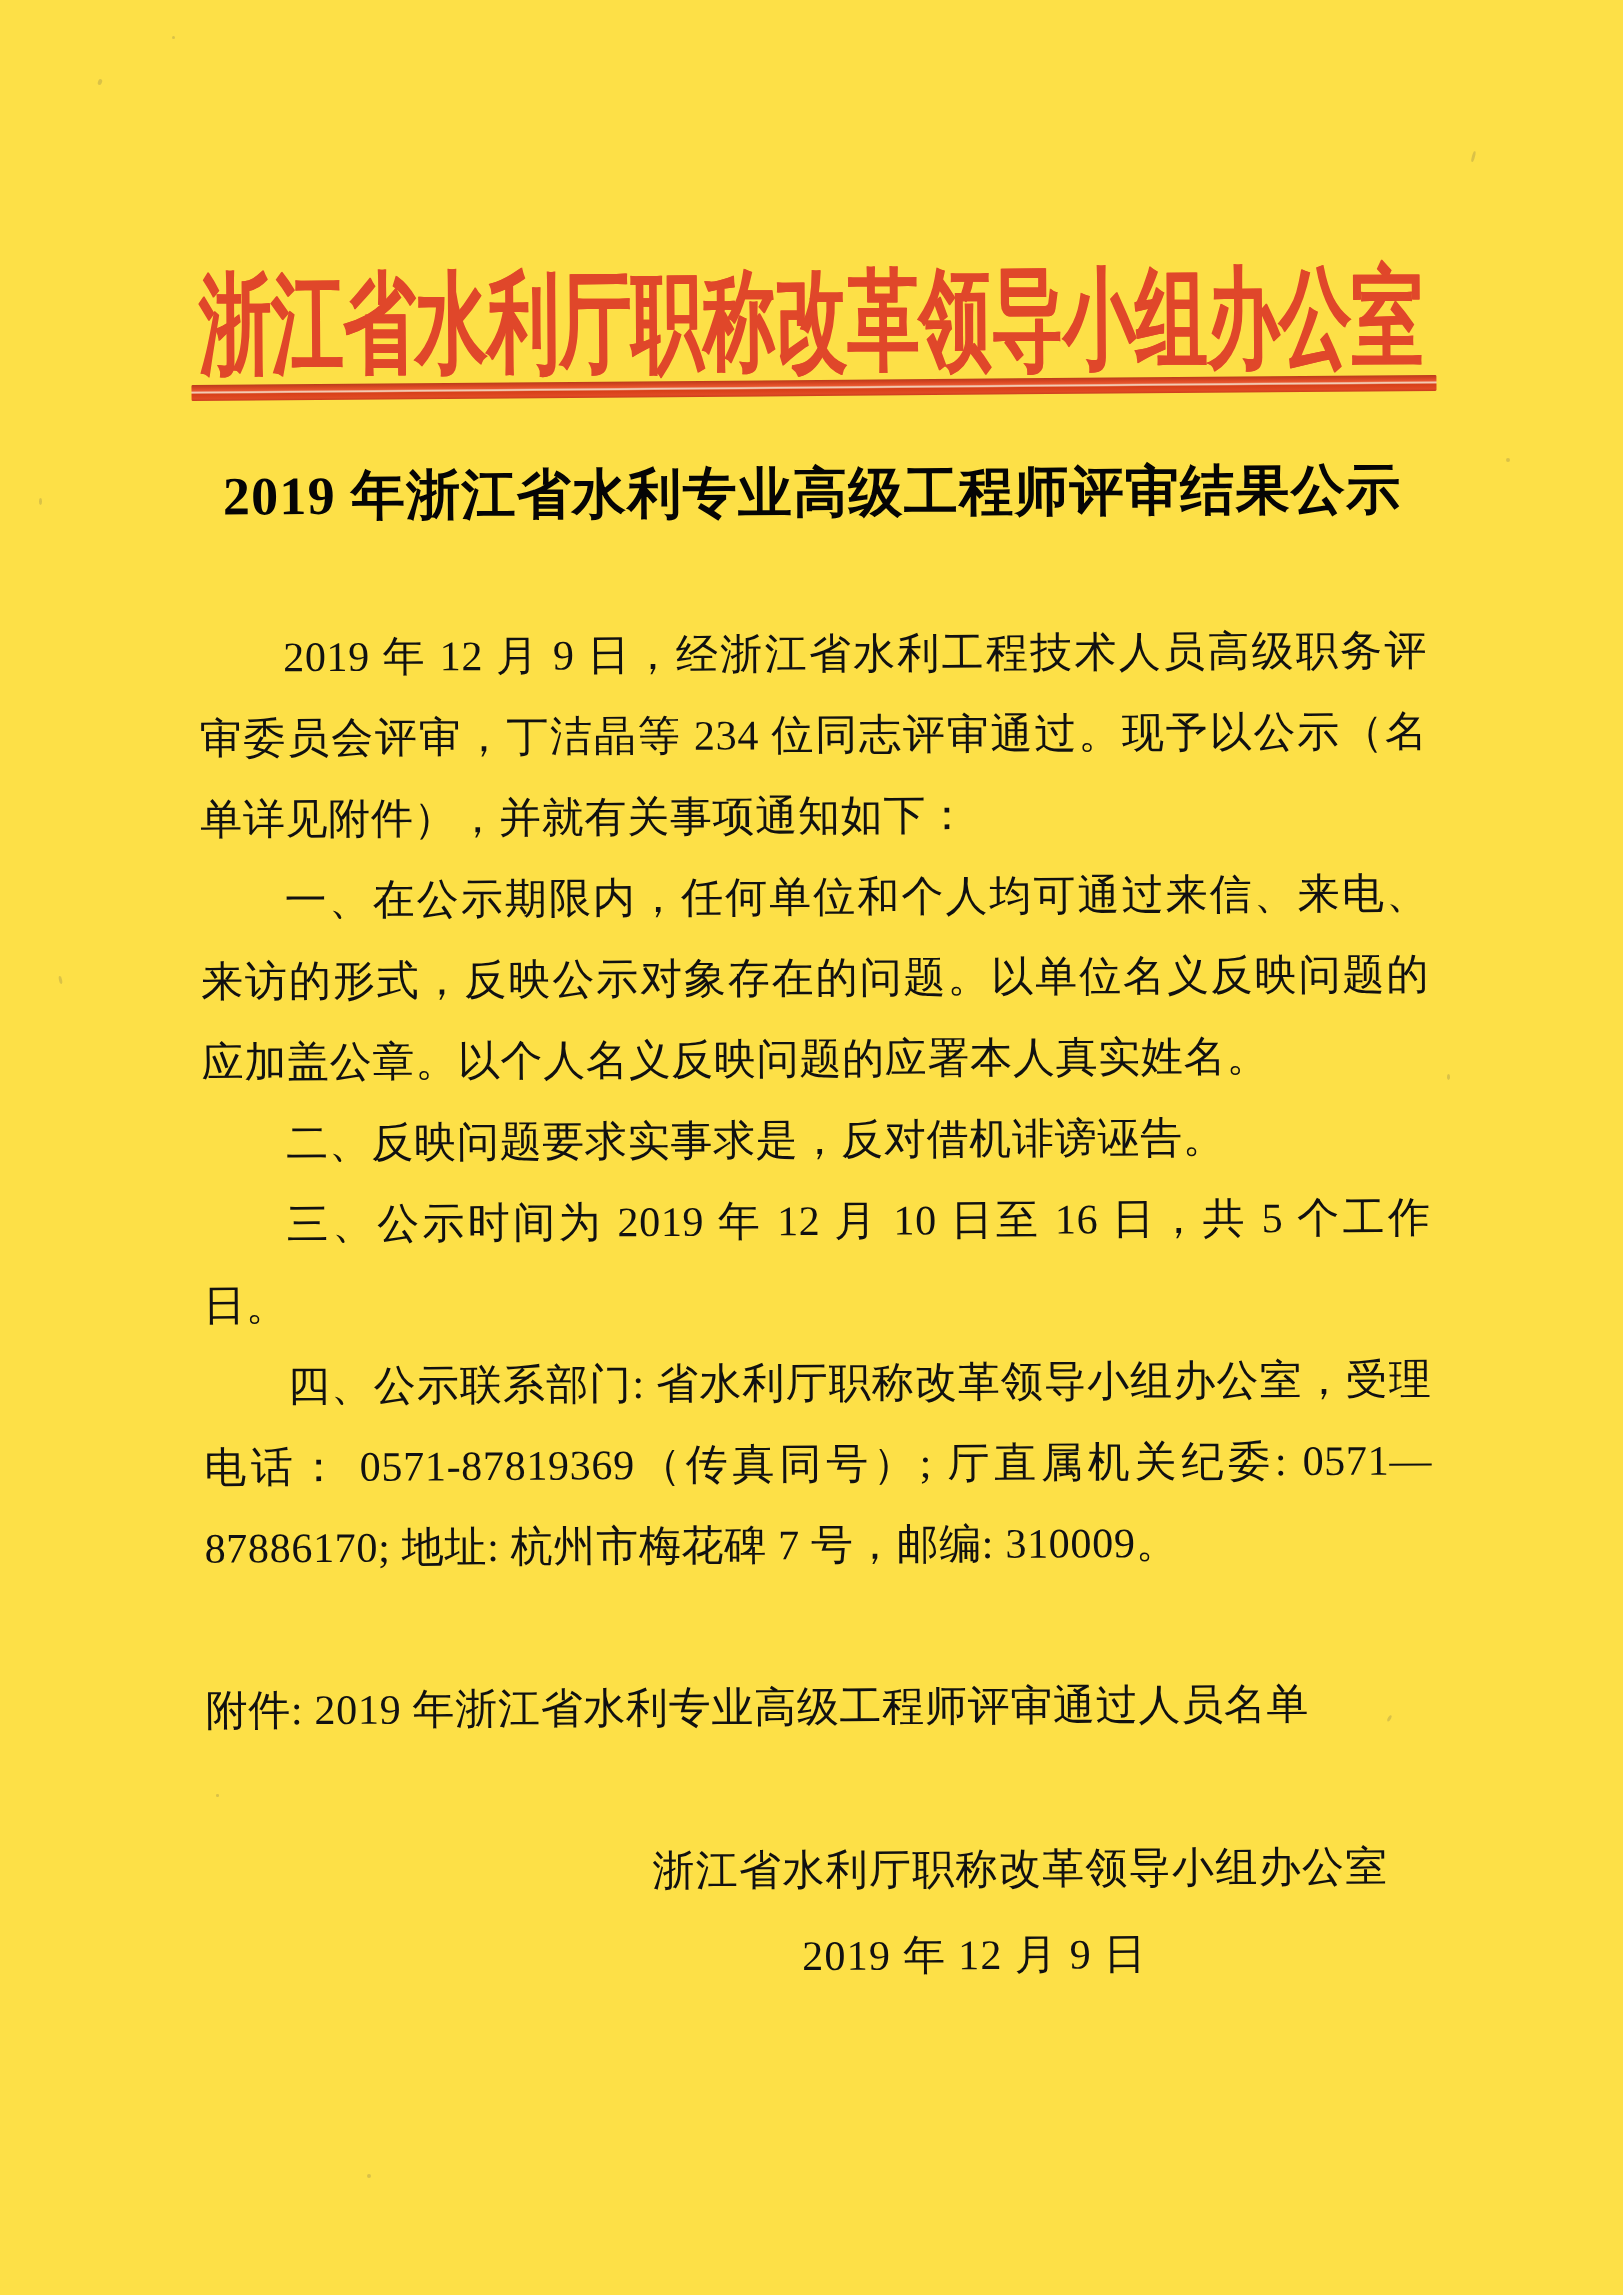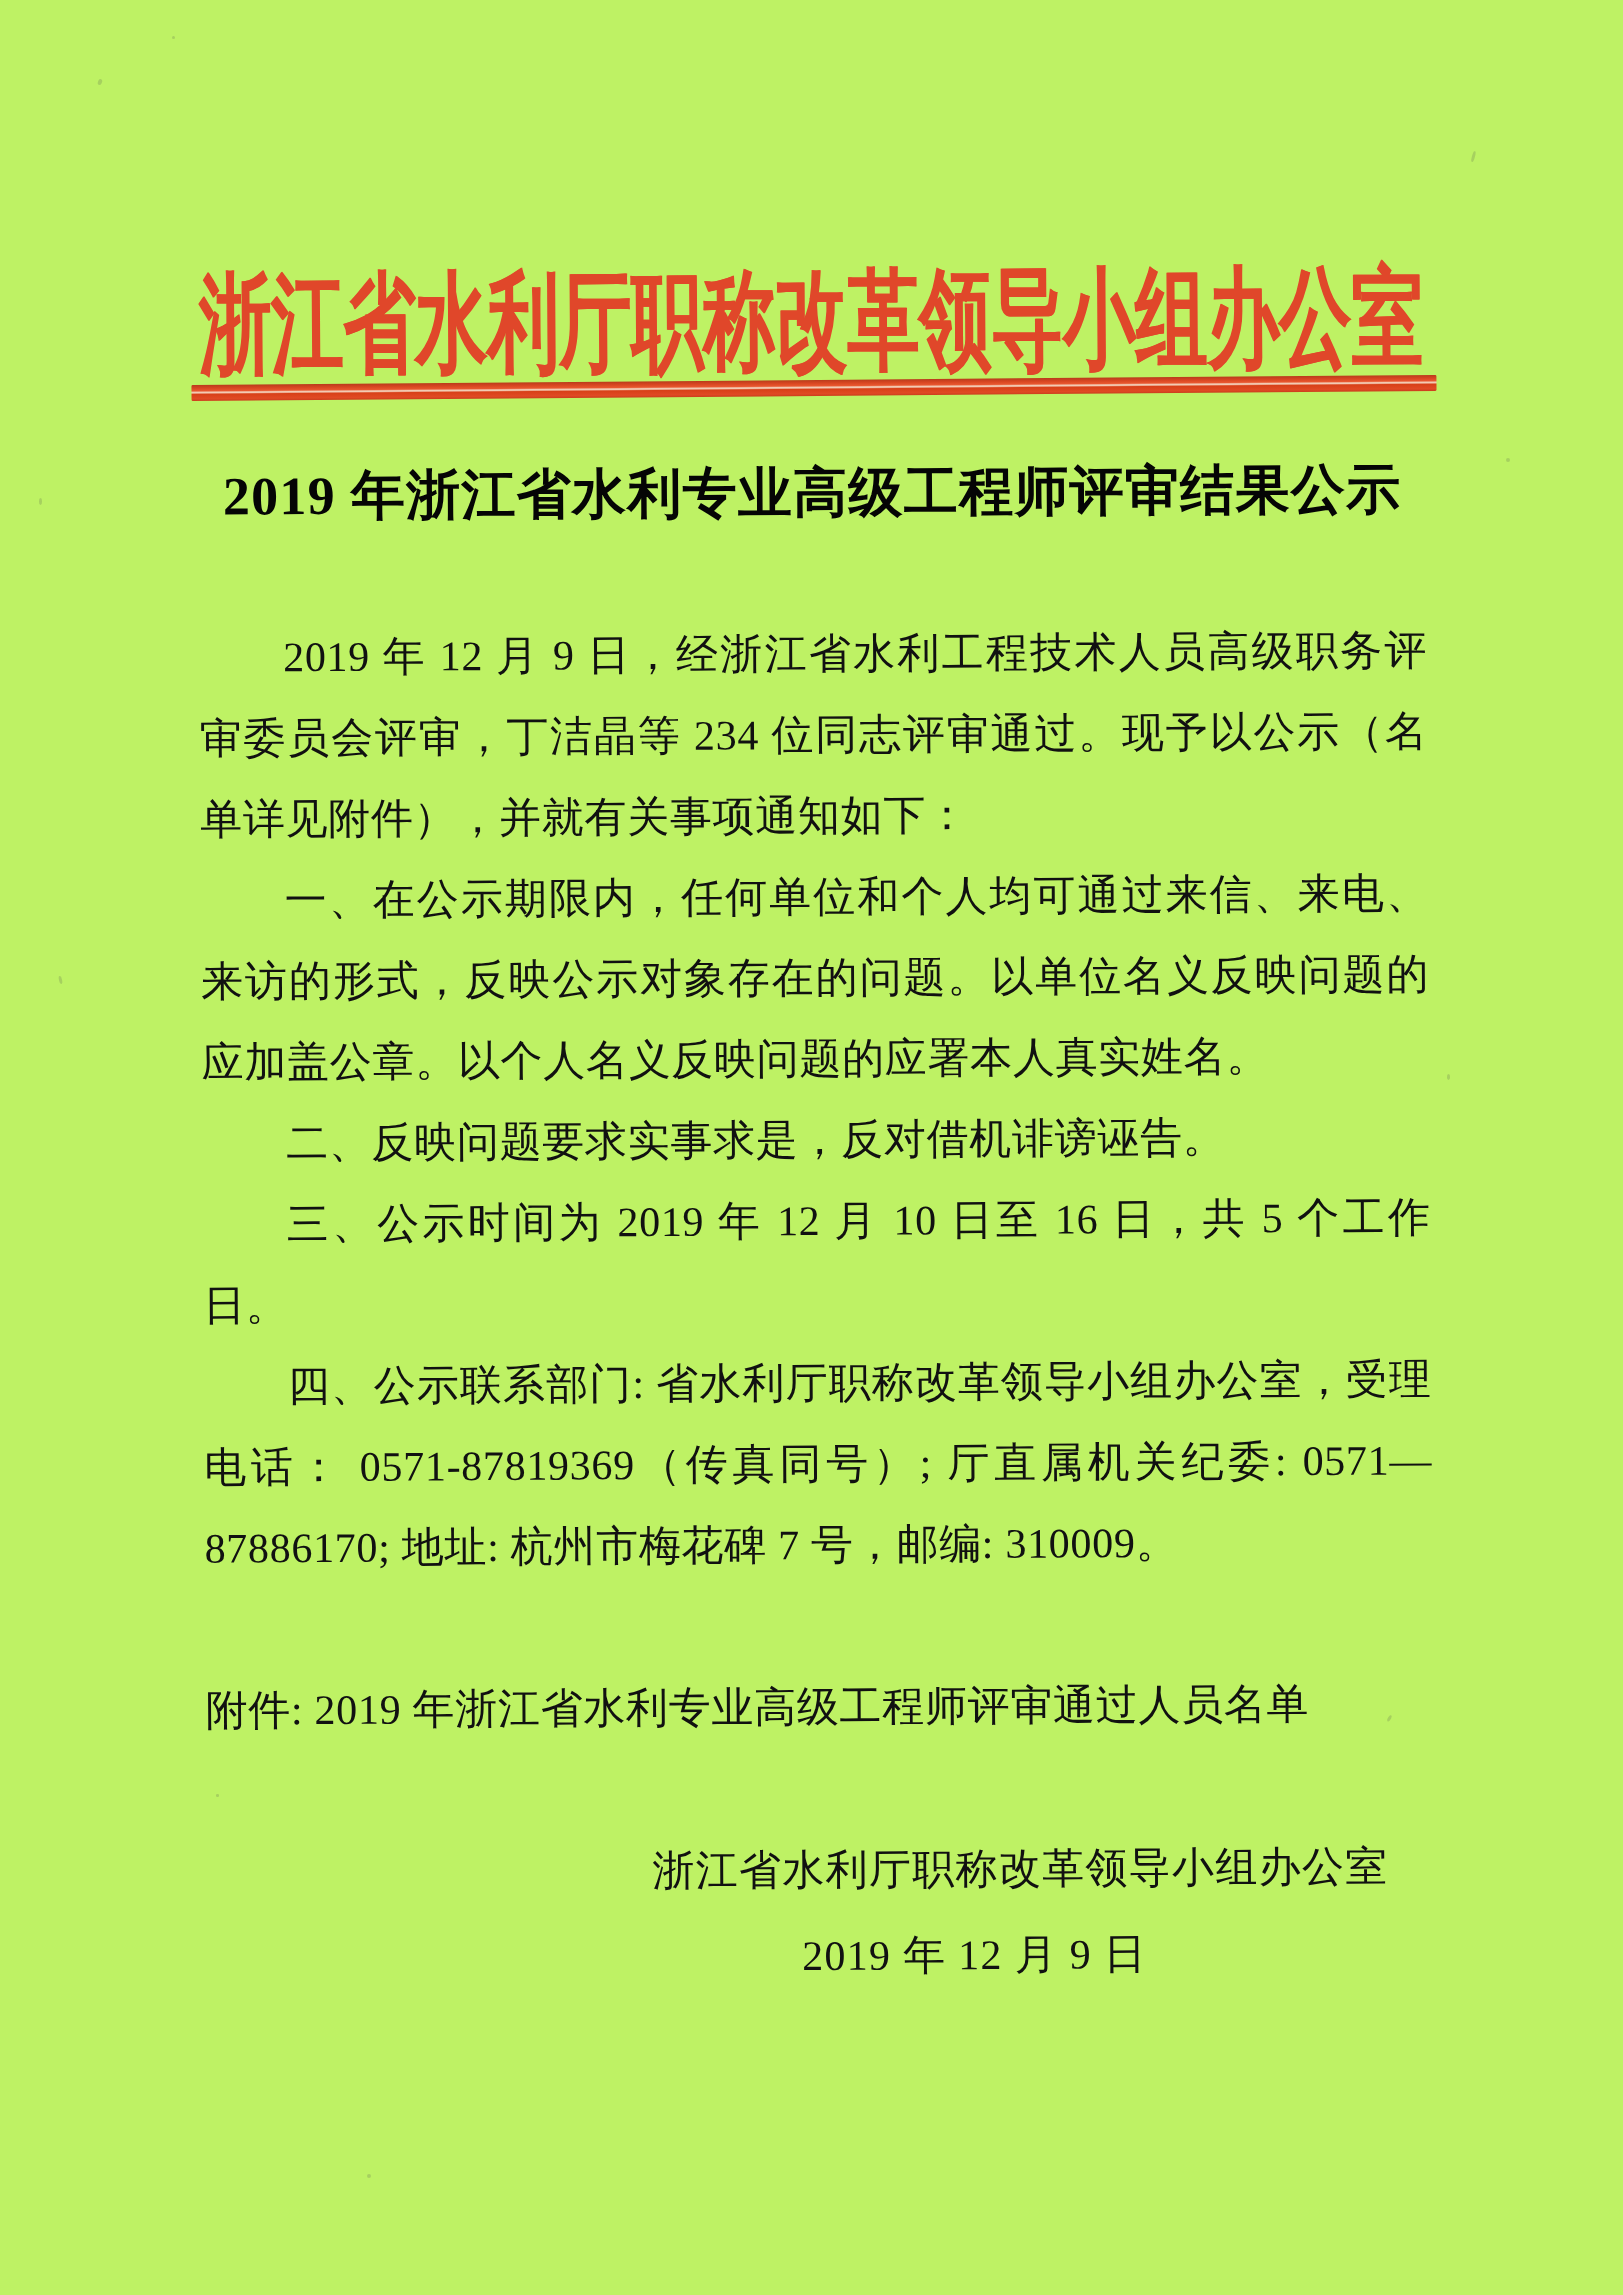--- a/index.html
+++ b/index.html
@@ -5,21 +5,21 @@
   html, body {
     margin: 0;
     padding: 0;
     background: #e8e8e8;
   }
   .page {
     position: relative;
     width: 1624px;
     height: 2295px;
     margin: 0 auto;
-    background: #bef264;
+    background: #fde047;
     overflow: hidden;
     font-family: "Liberation Serif", "DejaVu Serif", serif;
     color: #111111;
   }
   
   .scan-content {
     position: absolute;
     left: 200px;
     top: 0;
     width: 1228px;

